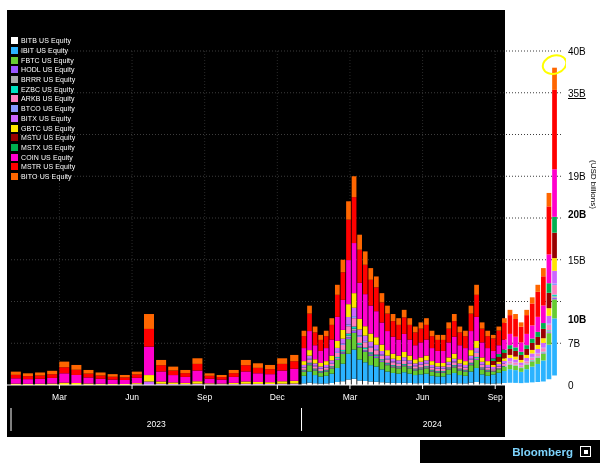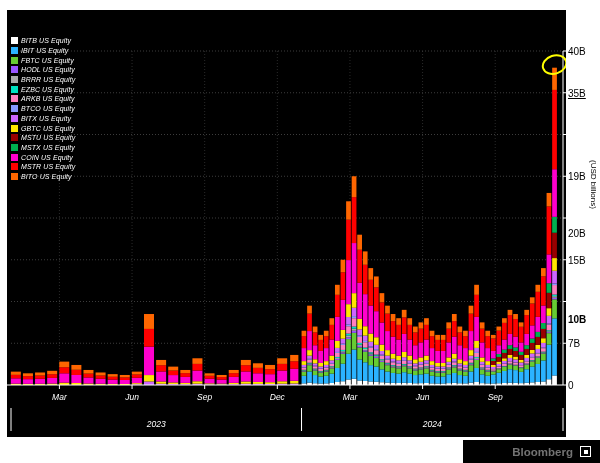--- a/index.html
+++ b/index.html
@@ -1,29 +1,29 @@
 <!DOCTYPE html>
 <html><head>
 <meta charset="utf-8">
 <style>
   html,body{margin:0;padding:0;background:#fff;font-family:"Liberation Sans",sans-serif;}
   .root{position:relative;width:600px;height:463px;background:#fff;overflow:hidden;}
-  .plot{position:absolute;left:7px;top:10px;width:559px;height:427px;background:#000;font-style:italic;}
+  .plot{position:absolute;left:7px;top:10px;width:498px;height:427px;background:#000;}
   #plot-svg{position:absolute;left:0;top:0;}
   #plot-svg text{font-family:"Liberation Sans",sans-serif;}
   #legend{position:absolute;left:4px;top:26px;z-index:3;}
   .lrow{display:flex;align-items:center;height:9.7px;}
   .sw{width:7px;height:7px;margin-right:3px;flex:0 0 7px;}
   .llabel{font-size:7px;color:#fff;white-space:nowrap;letter-spacing:0.1px;}
   #y-axis{position:absolute;left:566px;top:10px;width:34px;height:427px;background:#fff;}
   .ytick{position:absolute;left:2px;font-size:10px;color:#000;white-space:nowrap;}
   .y-title{position:absolute;left:23px;top:150px;font-size:8px;color:#000;writing-mode:vertical-rl;white-space:nowrap;}
   .footer{position:absolute;left:0;top:440px;width:600px;height:23px;background:#fff;}
   .source{position:absolute;left:7px;top:0;line-height:23px;font-size:9.5px;font-weight:bold;color:#000;}
-  .brandbox{position:absolute;right:0;top:0;width:137px;height:23px;background:#000;color:#737373;
+  .brandbox{position:absolute;right:0;top:0;width:180px;height:23px;background:#000;color:#7dd3fc;
             display:flex;align-items:center;justify-content:flex-end;padding-right:9px;box-sizing:border-box;gap:7px;}
   .word{font-size:11.5px;font-weight:bold;}
   .logo{width:9px;height:9px;border:1.5px solid #fff;display:inline-block;
         background-image:linear-gradient(#fff,#fff);background-size:4px 4px;background-position:center;background-repeat:no-repeat;}
 </style>
 </head>
 <body>
 
 <div class="root">
 
@@ -872,21 +872,21 @@
         </div>
       </div>
   </div>
 
   <div id="y-axis">
     <div class="y-title">(USD billions)</div>
   <div class="ytick" style="top: 370px;">0</div>
       <div class="ytick" style="top: 328.25px;">7B</div>
       <div class="ytick" style="top: 304px; font-weight: bold;">10B</div>
       <div class="ytick" style="top: 244.75px;">15B</div>
-      <div class="ytick" style="top: 218px;">20B</div>
+      <div class="ytick" style="top: 199px; font-weight: bold;">20B</div>
       <div class="ytick" style="top: 161.25px;">19B</div>
       <div class="ytick" style="top: 119.5px; margin-left: 36px;">30B</div>
       <div class="ytick" style="top: 77.75px; text-decoration: underline;">35B</div>
       <div class="ytick" style="top: 36px;">40B</div>
     </div>
 
   <div class="footer">
     <div class="brandbox">
       <span class="word">Bloomberg</span>
       <span class="logo"></span>

